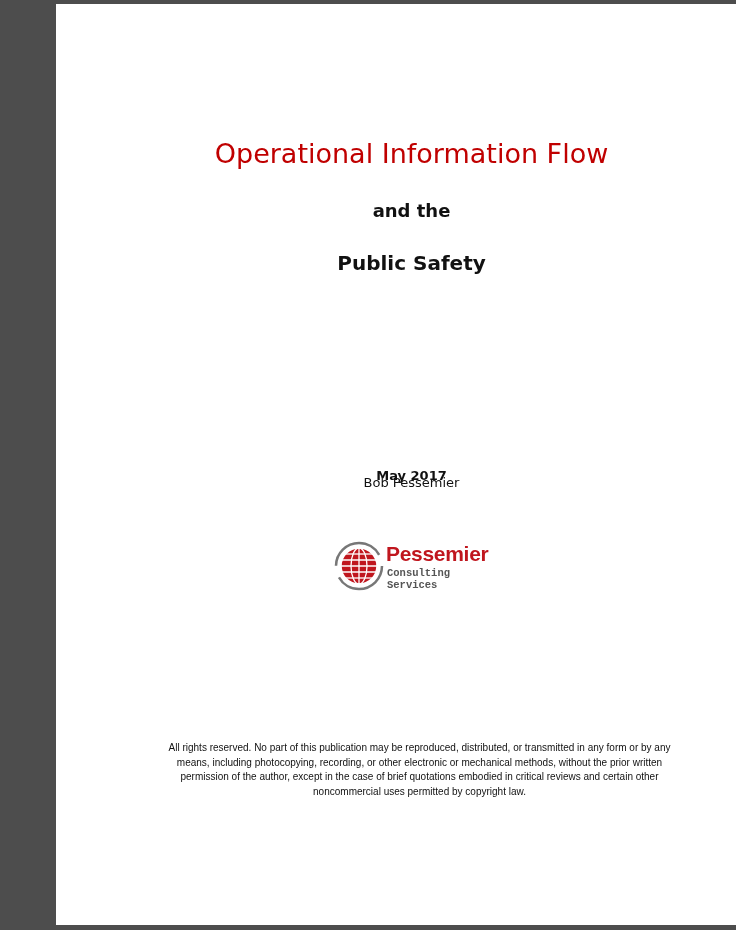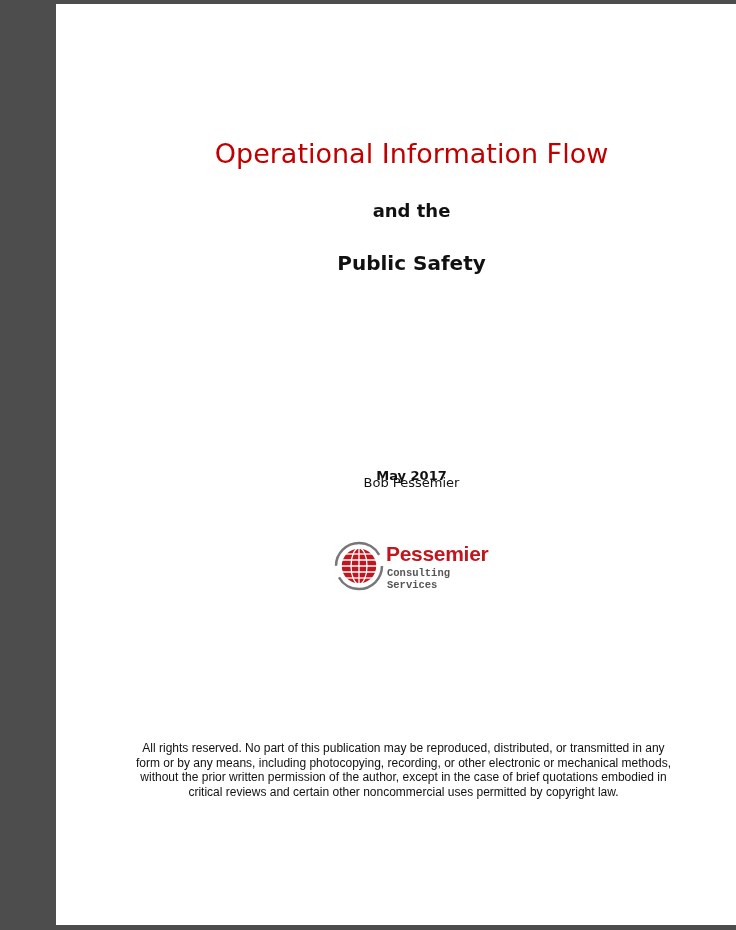--- a/index.html
+++ b/index.html
@@ -45,24 +45,24 @@
       position: absolute; left: 53px; top: 27px;
       font-family: Liberation Mono, monospace;
       font-weight: bold; font-size: 10.5px; color: #555;
     }
     .copyright {
       top: 723px;
       font-family: "Liberation Sans", sans-serif;
       font-size: 10px; color: #111; line-height: 14px;
     }
     .legal {
-      position: absolute; left: 80px; top: 737px;
+      position: absolute; left: 96px; top: 737px;
       width: 535px; text-align: center;
       font-family: "Liberation Sans", sans-serif;
-      font-size: 12px; color: #111; line-height: 14.5px;
+      font-size: 10px; color: #111; line-height: 14.5px;
     }
   </style>
 </head>
 <body>
 
 <div class="page">
   <div class="center title">Operational Information Flow</div>
   <div class="center sub1">Public Safety</div>
   <div class="center andthe">and the</div>
   <div class="center author">Bob Pessemier</div>

